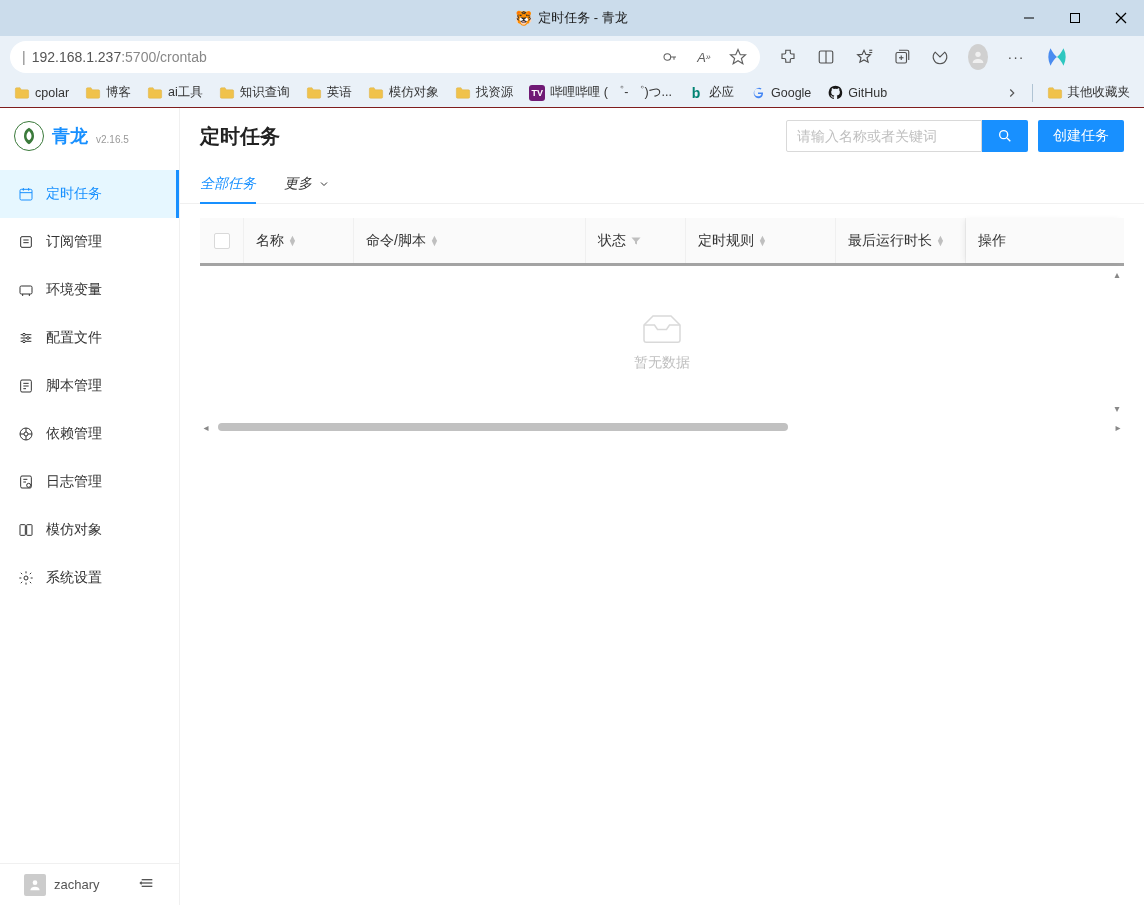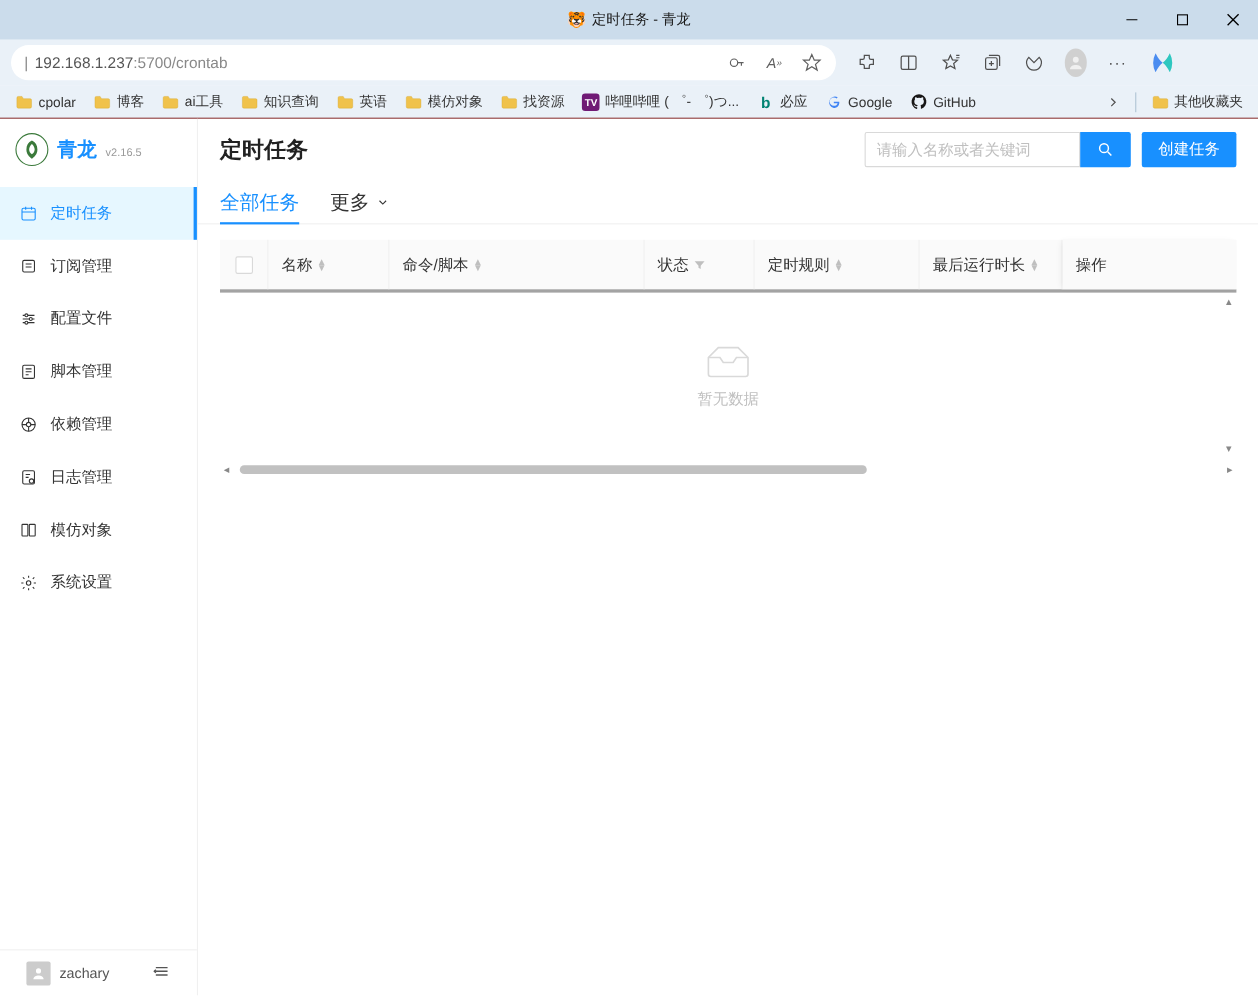--- a/index.html
+++ b/index.html
@@ -55,21 +55,21 @@
     .content-header { height: 56px; display: flex; align-items: center; padding: 0 20px; }
     .page-title { font-size: 20px; font-weight: 600; color: #222; }
     .header-actions { margin-left: auto; display: flex; gap: 10px; }
     .search-input { width: 196px; height: 32px; border: 1px solid #d9d9d9; border-radius: 2px 0 0 2px; padding: 0 10px; font-size: 14px; outline: none; }
     .search-input::placeholder { color: #bfbfbf; }
     .search-btn { width: 46px; height: 32px; background: #1890ff; border: none; border-radius: 0 2px 2px 0; cursor: pointer; display: flex; align-items: center; justify-content: center; margin-left: -10px; }
     .create-btn { height: 32px; padding: 0 15px; background: #1890ff; color: #fff; border: none; border-radius: 2px; font-size: 14px; cursor: pointer; }
     
     
     .tabs-row { height: 40px; display: flex; align-items: center; padding: 0 20px; gap: 28px; border-bottom: 1px solid #f0f0f0; }
-    .tab { height: 100%; display: flex; align-items: center; font-size: 18px; color: #333; cursor: pointer; position: relative; }
+    .tab { height: 100%; display: flex; align-items: center; font-size: 14px; color: #333; cursor: pointer; position: relative; font-style: italic; }
     .tab.active { color: #1890ff; }
     .tab.active::after { content: ""; position: absolute; bottom: -1px; left: 0; right: 0; height: 2px; background: #1890ff; }
     .tab-more { display: flex; align-items: center; gap: 6px; }
     
     
     .table-wrapper { padding: 14px 20px 0 20px; }
     .table-header { height: 48px; background: #fafafa; display: flex; align-items: center; border-bottom: 3px solid #a3a3a3; position: relative; }
     .th { padding: 0 12px; color: #333; font-size: 14px; display: flex; align-items: center; gap: 4px; border-right: 1px solid #f0f0f0; height: 100%; }
     .th:last-child { border-right: none; }
     .th-checkbox { width: 44px; justify-content: center; }
@@ -305,20 +305,30 @@
               <rect x="4" y="4" width="16" height="16" rx="2"></rect>
               <line x1="8" y1="9" x2="16" y2="9"></line>
               <line x1="8" y1="13" x2="16" y2="13"></line>
             </svg>
           </span>
           <span>订阅管理</span>
         </div>
         <div class="nav-item">
           <span class="nav-icon">
             <svg width="16" height="16" viewBox="0 0 24 24" fill="none" stroke="currentColor" stroke-width="1.5">
+              <rect x="3" y="6" width="18" height="12" rx="2"></rect>
+              <line x1="7" y1="18" x2="7" y2="21"></line>
+              <line x1="17" y1="18" x2="17" y2="21"></line>
+            </svg>
+          </span>
+          <span>环境变量</span>
+        </div>
+        <div class="nav-item">
+          <span class="nav-icon">
+            <svg width="16" height="16" viewBox="0 0 24 24" fill="none" stroke="currentColor" stroke-width="1.5">
               <line x1="4" y1="7" x2="20" y2="7"></line>
               <line x1="4" y1="12" x2="20" y2="12"></line>
               <line x1="4" y1="17" x2="20" y2="17"></line>
               <circle cx="9" cy="7" r="2" fill="#fff"></circle>
               <circle cx="15" cy="12" r="2" fill="#fff"></circle>
               <circle cx="9" cy="17" r="2" fill="#fff"></circle>
             </svg>
           </span>
           <span>配置文件</span>
         </div>

